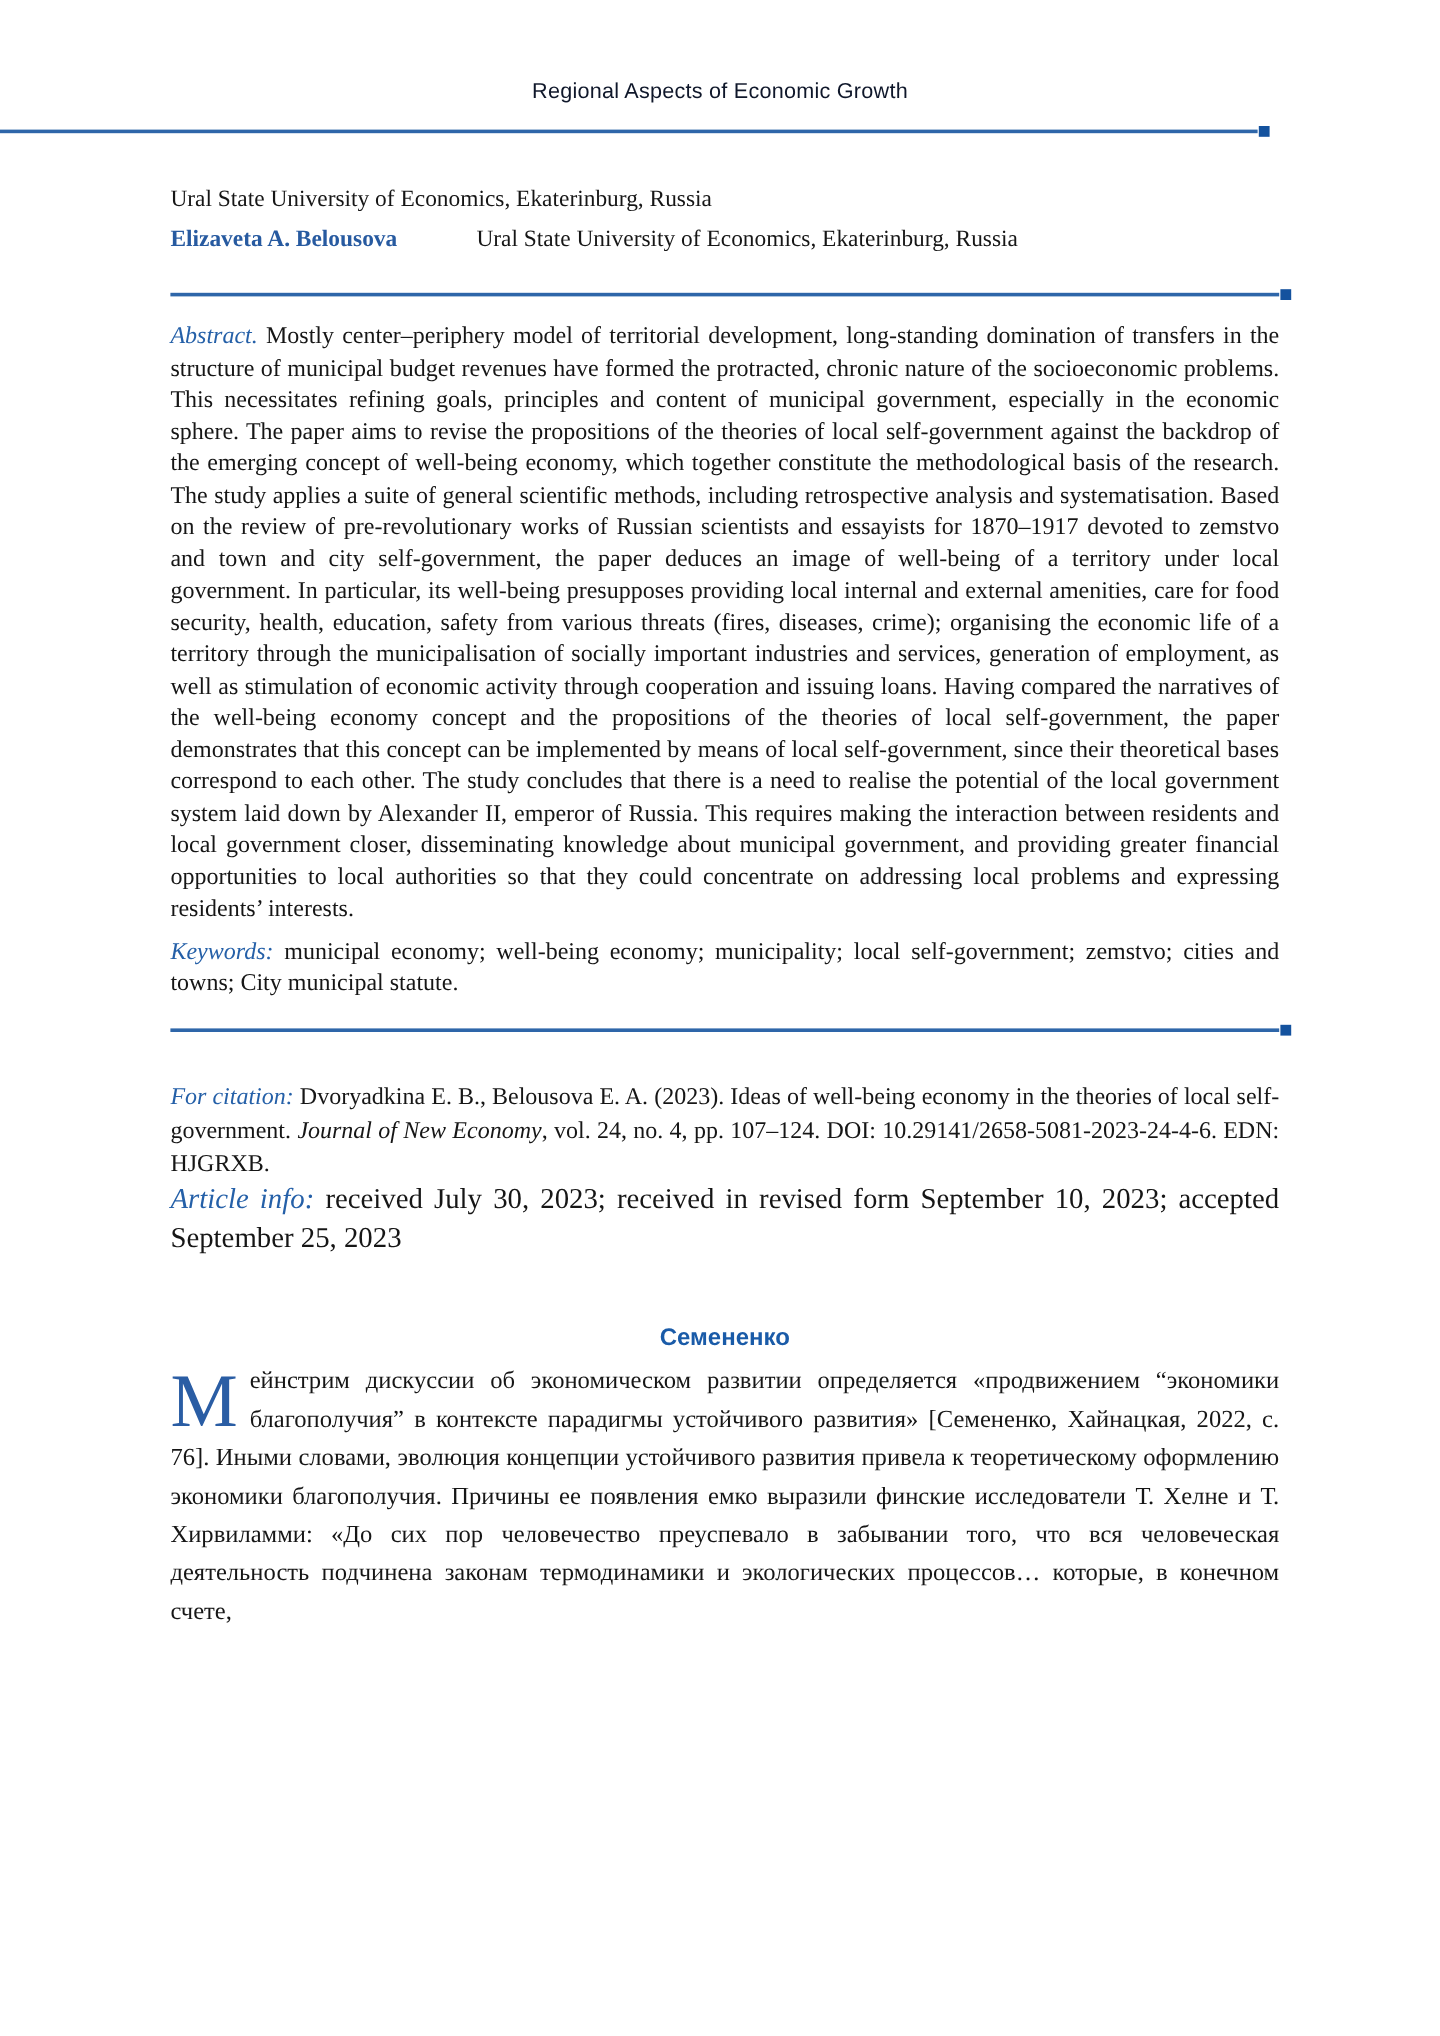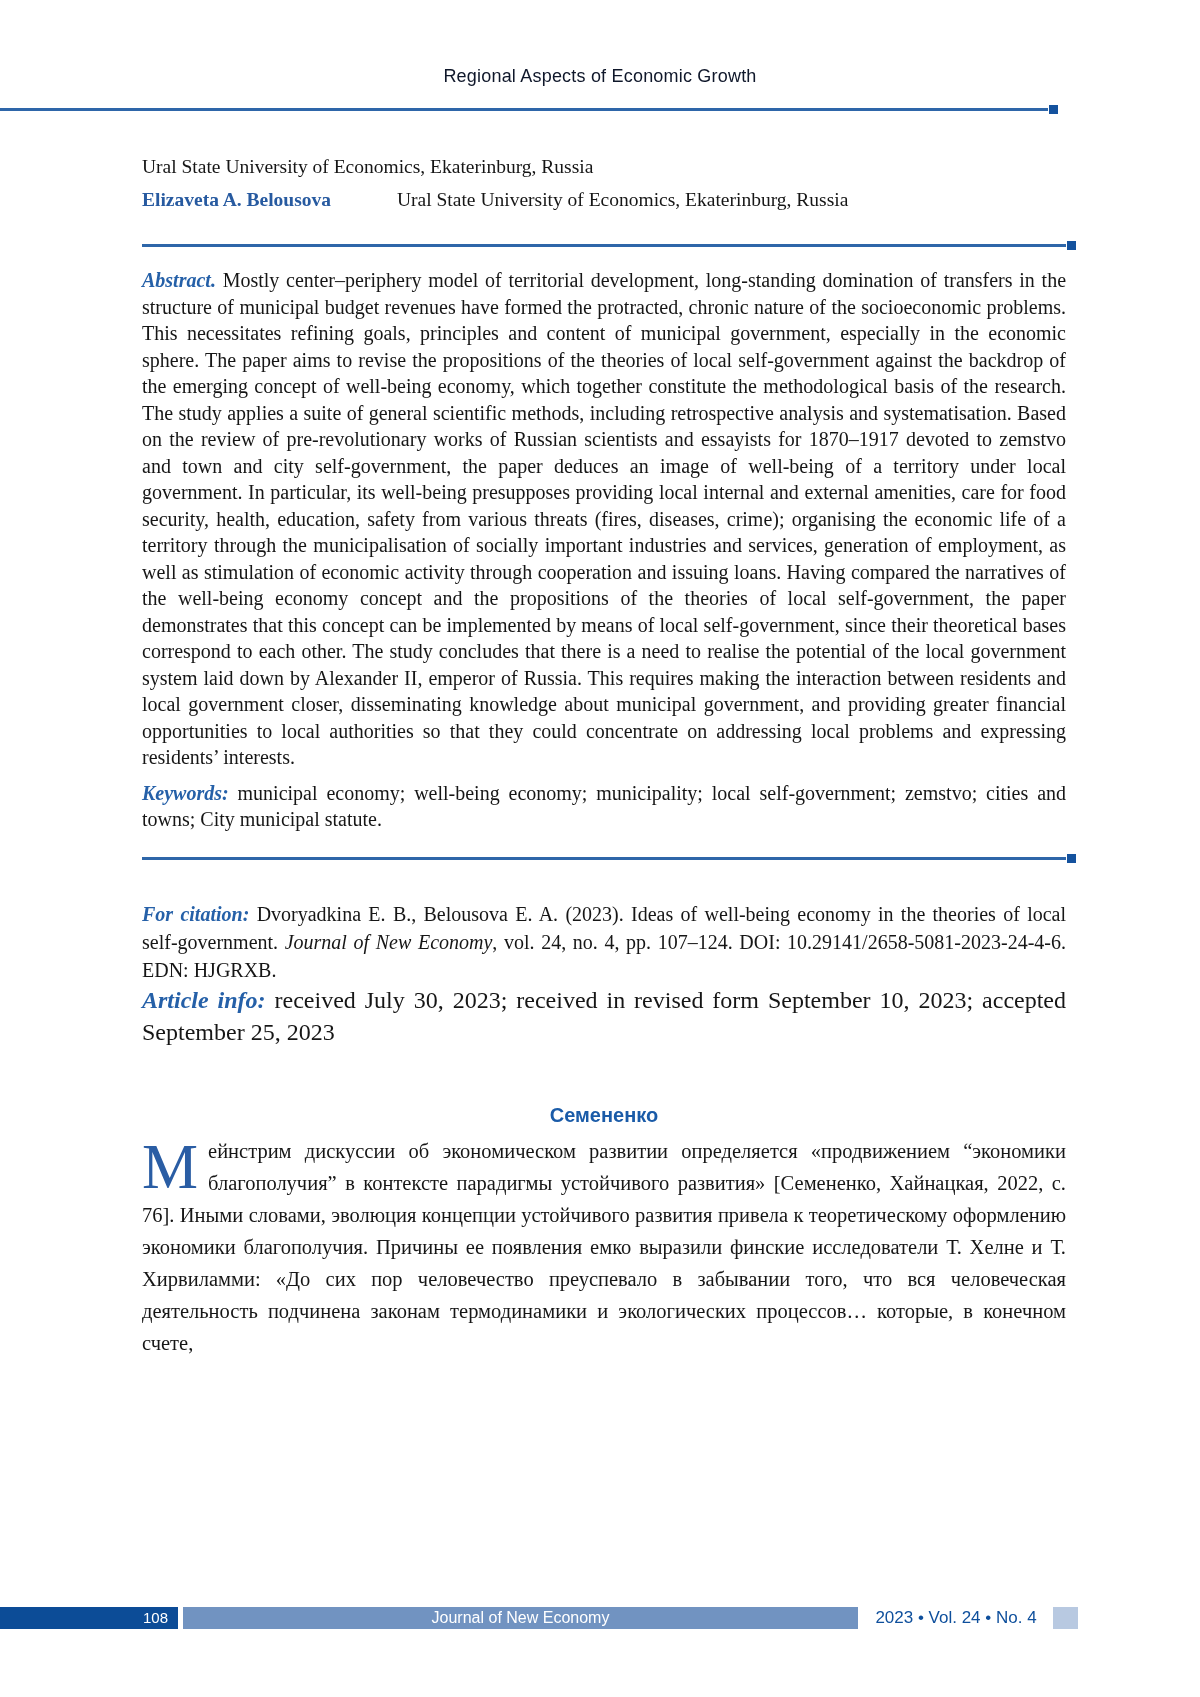--- a/index.html
+++ b/index.html
@@ -43,21 +43,21 @@
   }
   .title-rule-inline .endcap, .kw-rule-inline .endcap {
     position: absolute; right: -10px; top: -3px;
     width: 9px; height: 9px; background: #14529e;
   }
 
   p { margin: 0; }
   .body-text {
     font-size: 20px; line-height: 26.5px; text-align: justify;
   }
-  .label { font-weight: bold; font-style: italic; color: #2560a8; }
+  .label { font-weight: normal; font-style: italic; color: #2560a8; }
 
   .abstract-p { margin-top: 20px; }
   .keywords-p { margin-top: 9px; }
   .kw-rule-inline { margin-top: 24px; }
 
   .citation-p { margin-top: 40px; font-size: 20px; line-height: 28px; text-align: justify; }
   .article-info-p { font-size: 24px; line-height: 32px; text-align: justify; }
   .journal-italic { font-style: italic; }
 
   .intro-heading {
@@ -150,24 +150,14 @@
     </p>
 
     <h2 class="intro-heading">Семененко</h2>
 
     <p class="intro-p" lang="ru">
       <span class="dropcap">М</span><span>ейнстрим дискуссии об экономическом развитии определяется «продвижением “экономики благополучия” в контексте парадигмы устойчивого развития» [Семененко, Хайнацкая, 2022, с. 76]. Иными словами, эволюция концепции устойчивого развития привела к теоретическому оформлению экономики благополучия. Причины ее появления емко выразили финские исследователи Т. Хелне и Т. Хирвиламми: «До сих пор человечество преуспевало в забывании того, что вся человеческая деятельность подчинена законам термодинамики и экологических процессов… которые, в конечном счете,</span>
     </p>
 
   </div>
 
-  <div class="footer">
-    <div class="pagenum-bar">
-      <span>108</span>
-    </div>
-    <div class="journal-bar">
-      <span>Journal of New Economy</span>
-    </div>
-    <div class="issue-info">2023 • Vol. 24 • No. 4</div>
-    <div class="footer-end-block"></div>
-  </div>
 
 </div>
 
 </body></html>

